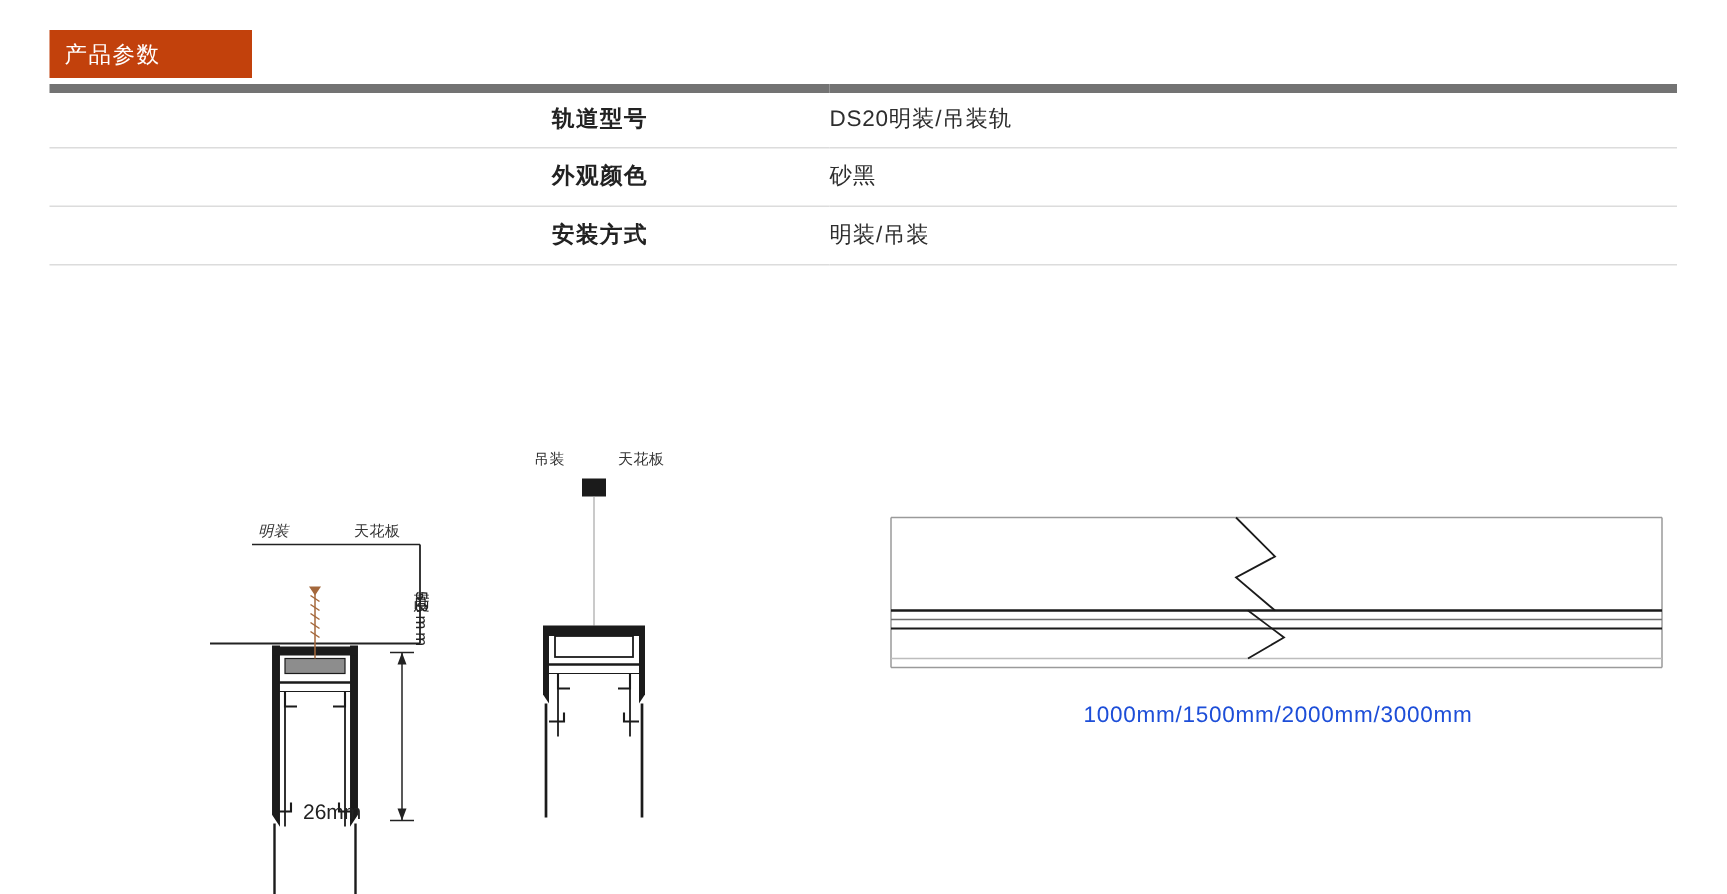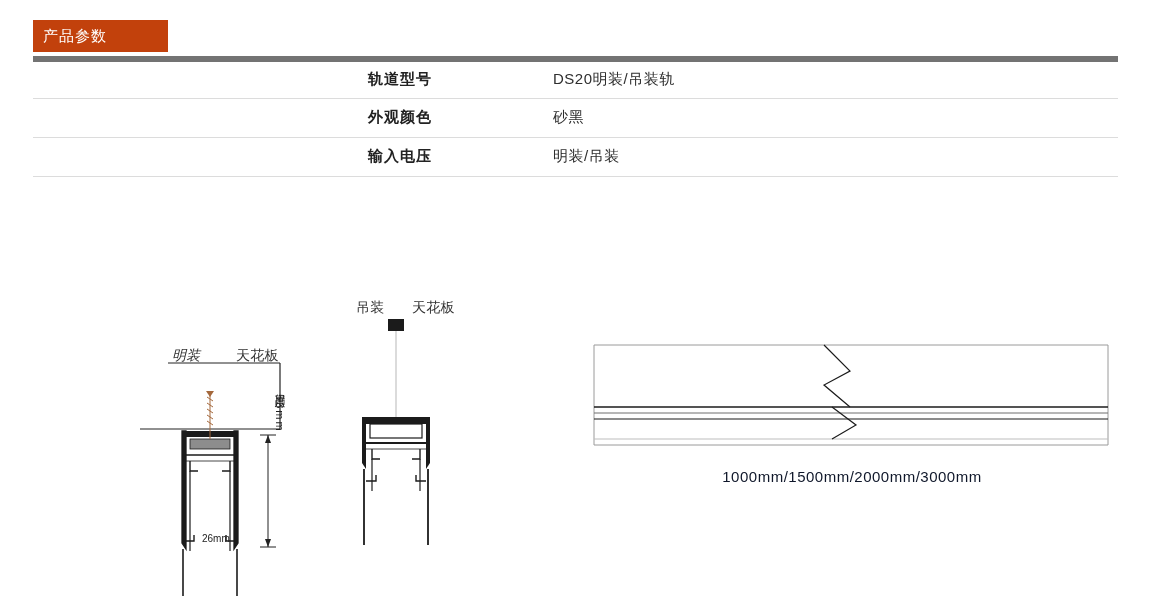--- a/index.html
+++ b/index.html
@@ -73,47 +73,47 @@
   .drawings {
     position: absolute;
     left: 0;
     top: 275px;
     width: 1151px;
     height: 320px;
   }
 
   .tiny-label {
     position: absolute;
-    font-size: 14px;
+    font-size: 10px;
     color: #333;
     white-space: nowrap;
     letter-spacing: 0.3px;
   }
   .dim-label {
     position: absolute;
-    font-size: 10px;
+    font-size: 14px;
     color: #222;
     white-space: nowrap;
   }
   .vdim-label {
     position: absolute;
     font-size: 11px;
     color: #222;
     white-space: nowrap;
     writing-mode: vertical-rl;
     letter-spacing: 2px;
   }
   .length-caption {
     position: absolute;
     left: 592px;
     top: 193px;
     width: 520px;
     text-align: center;
     font-size: 15px;
-    color: #0f172a;
+    color: #1d4ed8;
     letter-spacing: 0.5px;
   }
 </style>
 </head>
 <body>
 
 <div class="section-header">
   <span>产品参数</span>
 </div>
 
@@ -133,21 +133,21 @@
       <td class="col-name">
         <span class="spec-name">外观颜色</span>
       </td>
       <td class="col-val">
         <span class="spec-value">砂黑</span>
       </td>
     </tr>
     <tr>
       <td class="col-pad"></td>
       <td class="col-name">
-        <span class="spec-name">输入电压</span>
+        <span class="spec-name">安装方式</span>
       </td>
       <td class="col-val">
         <span class="spec-value">明装/吊装</span>
       </td>
     </tr>
   </tbody>
 </table>
 
 <div class="drawings">
 

